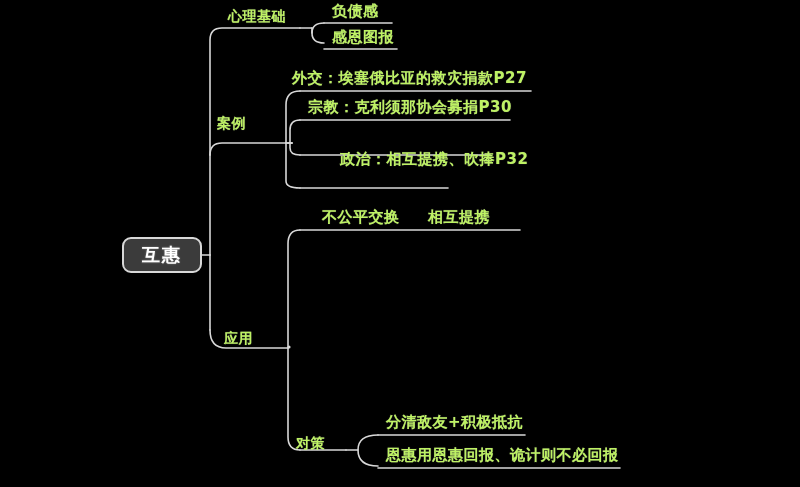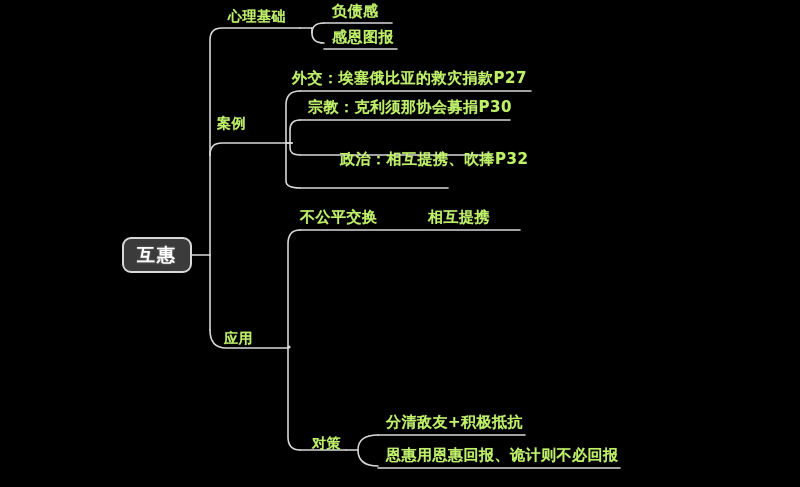--- a/index.html
+++ b/index.html
@@ -99,44 +99,44 @@
       <path d="M 300 155 L 490 155"></path>
       <path d="M 300 188 L 448 188"></path>
 
       <path d="M 300 230 L 520 230"></path>
 
       <path d="M 378 435 L 525 435"></path>
       <path d="M 378 468 L 620 468"></path>
     </g>
   </svg>
 
-  <div class="root-node" style="left:122px; top:237px; width:70px; height:36px;">
+  <div class="root-node" style="left:122px; top:237px; width:80px; height:36px;">
     <span>互惠</span>
   </div>
 
   <div class="node-label branch-label" style="left:228px; top:8px;">心理基础</div>
 
   <div class="node-label branch-label" style="left:217px; top:115px;">案例</div>
 
   <div class="node-label branch-label" style="left:224px; top:330px;">应用</div>
 
-  <div class="node-label branch-label" style="left:312px; top:435px;">对策</div>
+  <div class="node-label branch-label" style="left:296px; top:435px;">对策</div>
 
   <div class="node-label leaf-label" style="left:332px; top:2px;text-align:center;">负债感</div>
 
   <div class="node-label leaf-label" style="left:332px; top:28px;">感恩图报</div>
 
   <div class="node-label leaf-label" style="left:292px; top:69px;">外交：埃塞俄比亚的救灾捐款P27</div>
 
   <div class="node-label leaf-label" style="left:308px; top:98px;">宗教：克利须那协会募捐P30</div>
 
   <div class="node-label leaf-label" style="left:308px; top:150px;margin-left:32px;">政治：相互提携、吹捧P32</div>
 
 
-  <div class="node-label leaf-label" style="left:300px; top:208px;">不公平交换</div>
+  <div class="node-label leaf-label" style="left:322px; top:208px;">不公平交换</div>
 
   <div class="node-label leaf-label" style="left:428px; top:208px;">相互提携</div>
 
   <div class="node-label leaf-label" style="left:386px; top:446px;">恩惠用恩惠回报、诡计则不必回报</div>
 
   <div class="node-label leaf-label" style="left:386px; top:413px;">分清敌友+积极抵抗</div>
 
 </div>
 
 </body></html>

